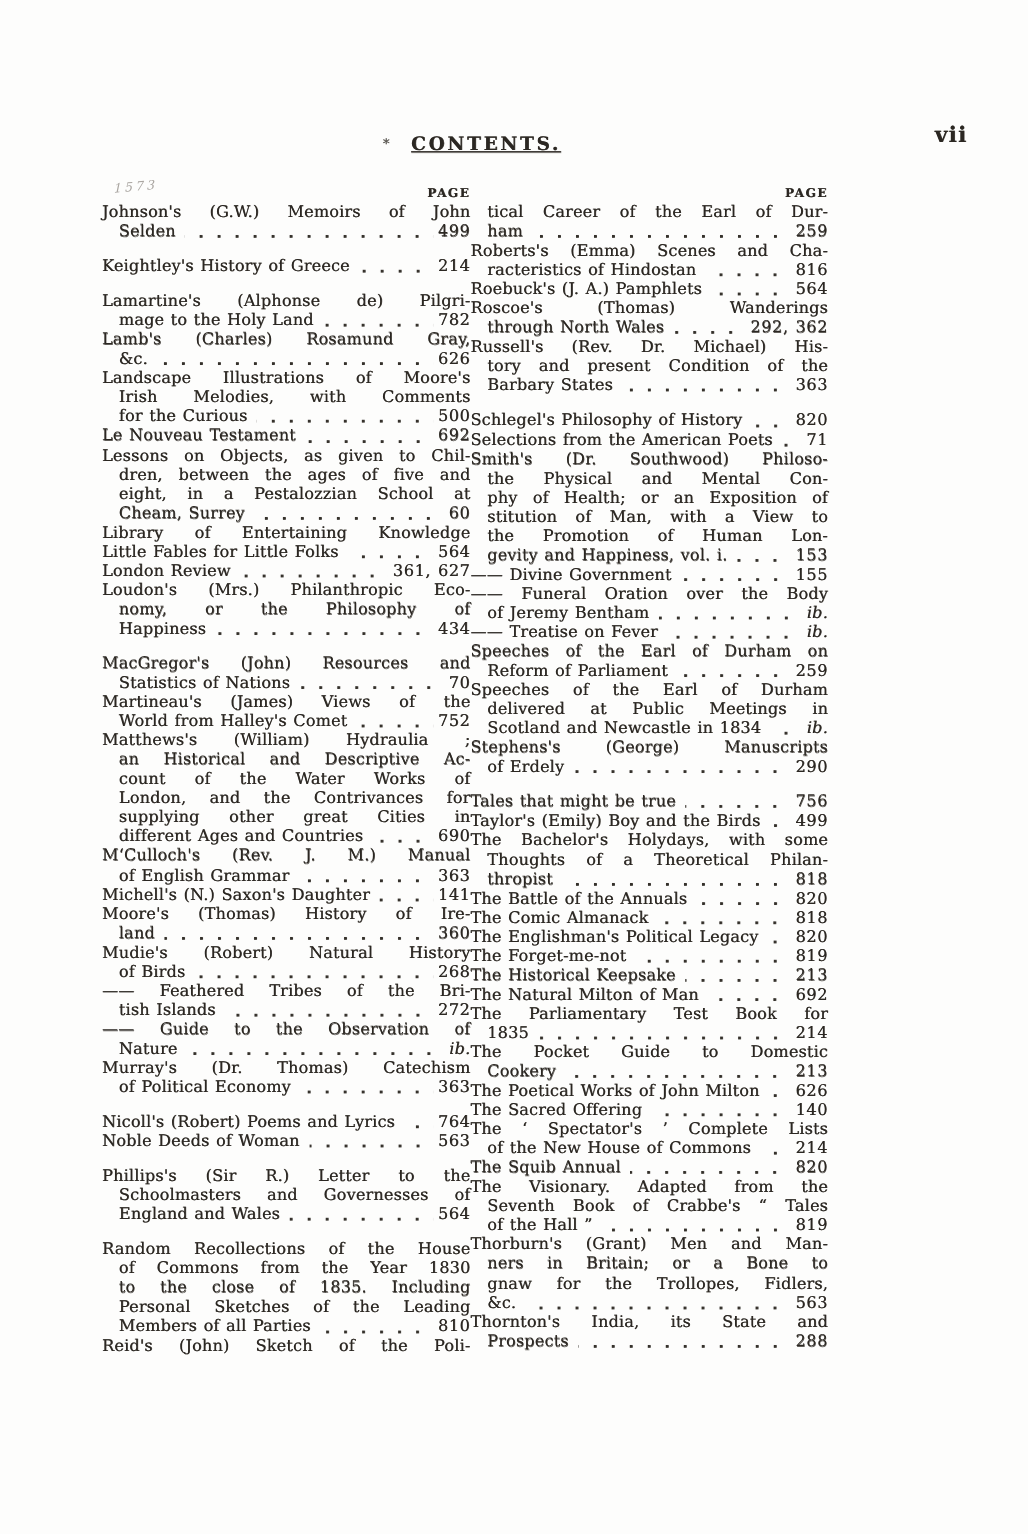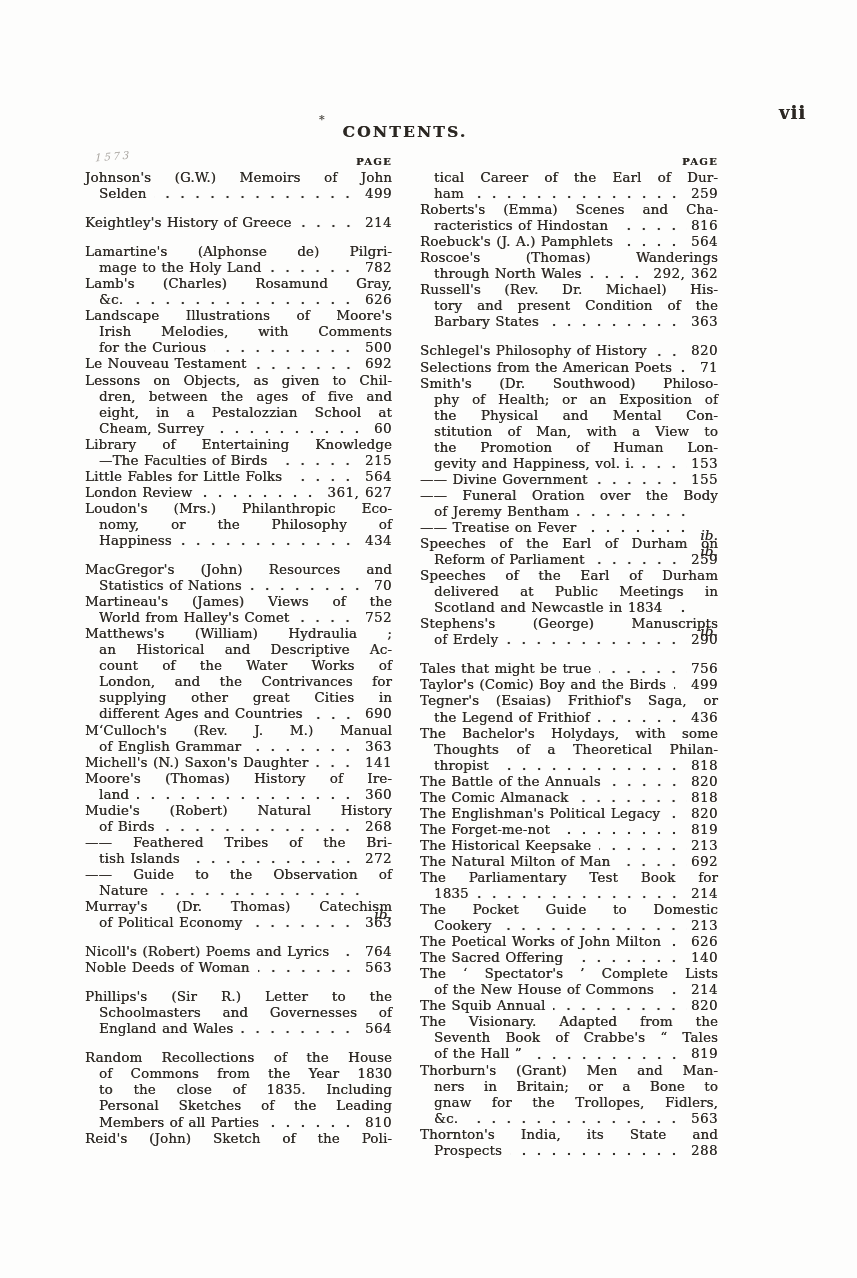--- a/index.html
+++ b/index.html
@@ -7,48 +7,48 @@
     position:relative; width:857px; height:1278px; background:#fdfdfc;
     font-family:"DejaVu Serif", serif;
     color:#2b2722;
     overflow:hidden;
   }
   .ink{ text-shadow:0.35px 0.2px 0.55px rgba(43,39,34,0.75); }
   
   .running-head{ position:absolute; top:106px; left:0; width:100%; height:26px; }
   .ornament{ position:absolute; left:319px; top:7px; font-size:11px; color:#3a362f; opacity:.85;}
   .head-title{
-    position:absolute; left:405px; top:16px; transform:translateX(-50%);
-    font-size:15.5px; font-weight:bold; letter-spacing:2.2px; white-space:nowrap;
+    position:absolute; left:405px; top:4px; transform:translateX(-50%);
+    font-size:15.5px; font-weight:bold; letter-spacing:2.2px; white-space:nowrap;text-decoration:underline;
   }
   .folio{ position:absolute; left:734px; top:-4px; font-size:18px; font-weight:bold; letter-spacing:1px;margin-left:45px; }
   
   .artifact{
     position:absolute; left:95px; top:150px; font-size:10.5px; font-style:italic;
     color:rgba(80,72,62,.48); letter-spacing:2.5px; transform:rotate(-5deg) skewX(-6deg);
     text-shadow:none;
   }
   
-  .columns{ position:absolute; left:85px; top:154px; width:633px; display:flex; gap:28px; }
+  .columns{ position:absolute; left:85px; top:154px; width:633px; display:flex; }
   .col{ }
   .col-left{ width:307px; }
   .col-right{ width:298px; }
   .page-label{
     text-align:right; font-size:10px; font-weight:bold; letter-spacing:1.3px;
     height:16px; line-height:16px;
   }
   .entry{ }
   .entry.gap{ margin-top:13px; }
   .line{
     height:16.05px; line-height:16.05px; font-size:13.4px;
     white-space:nowrap; letter-spacing:0.15px; word-spacing:1px;
   }
   .just{ text-align:justify; text-align-last:justify; }
   .ind{ padding-left:14px; }
-  .final{ display:flex; align-items:center; }
+  .final{ display:flex; align-items:flex-end; }
   .final .txt{ white-space:pre; }
   .leader{
     flex:1 1 auto; min-width:4px; height:4px; align-self:flex-end;
     margin:0 4px 3px 8px;
     background-image:radial-gradient(circle at 2px 2px, rgba(42,38,32,.95) 1.15px, rgba(0,0,0,0) 1.6px);
     background-size:15px 4px; background-repeat:repeat-x; background-position:right 0 bottom 0;
   }
   .pg{ letter-spacing:0.5px; }
   .pg.ib{ font-style:italic; letter-spacing:0.2px;margin-top:48px; }
 </style>
@@ -121,25 +121,20 @@
             <div class="line just ind">dren, between the ages of five and</div>
             <div class="line just ind">eight, in a Pestalozzian School at</div>
             <div class="line final ind">
               <span class="txt">Cheam, Surrey</span>
               <span class="leader"></span>
               <span class="pg">60</span>
             </div>
           </div>
           <div class="entry">
             <div class="line just">Library of Entertaining Knowledge</div>
-            <div class="line final ind">
-              <span class="txt">—The Faculties of Birds</span>
-              <span class="leader"></span>
-              <span class="pg">215</span>
-            </div>
           </div>
           <div class="entry">
             <div class="line final">
               <span class="txt">Little Fables for Little Folks</span>
               <span class="leader"></span>
               <span class="pg">564</span>
             </div>
           </div>
           <div class="entry">
             <div class="line final">
@@ -331,22 +326,22 @@
           </div>
           <div class="entry">
             <div class="line final">
               <span class="txt">Selections from the American Poets</span>
               <span class="leader"></span>
               <span class="pg">71</span>
             </div>
           </div>
           <div class="entry">
             <div class="line just">Smith's (Dr. Southwood) Philoso-</div>
+            <div class="line just ind">the Physical and Mental Con-</div>
             <div class="line just ind">phy of Health; or an Exposition of</div>
-            <div class="line just ind">the Physical and Mental Con-</div>
             <div class="line just ind">stitution of Man, with a View to</div>
             <div class="line just ind">the Promotion of Human Lon-</div>
             <div class="line final ind">
               <span class="txt">gevity and Happiness, vol. i.</span>
               <span class="leader"></span>
               <span class="pg">153</span>
             </div>
           </div>
           <div class="entry">
             <div class="line final">
@@ -397,31 +392,23 @@
           </div>
           <div class="entry gap">
             <div class="line final">
               <span class="txt">Tales that might be true</span>
               <span class="leader"></span>
               <span class="pg">756</span>
             </div>
           </div>
           <div class="entry">
             <div class="line final">
-              <span class="txt">Taylor's (Comic) Boy and the Birds</span>
+              <span class="txt">Taylor's (Emily) Boy and the Birds</span>
               <span class="leader"></span>
               <span class="pg">499</span>
-            </div>
-          </div>
-          <div class="entry">
-            <div class="line just">Tegner's (Esaias) Frithiof's Saga, or</div>
-            <div class="line final ind">
-              <span class="txt">the Legend of Frithiof</span>
-              <span class="leader"></span>
-              <span class="pg">436</span>
             </div>
           </div>
           <div class="entry">
             <div class="line just">The Bachelor's Holydays, with some</div>
             <div class="line just ind">Thoughts of a Theoretical Philan-</div>
             <div class="line final ind">
               <span class="txt">thropist</span>
               <span class="leader"></span>
               <span class="pg">818</span>
             </div>

